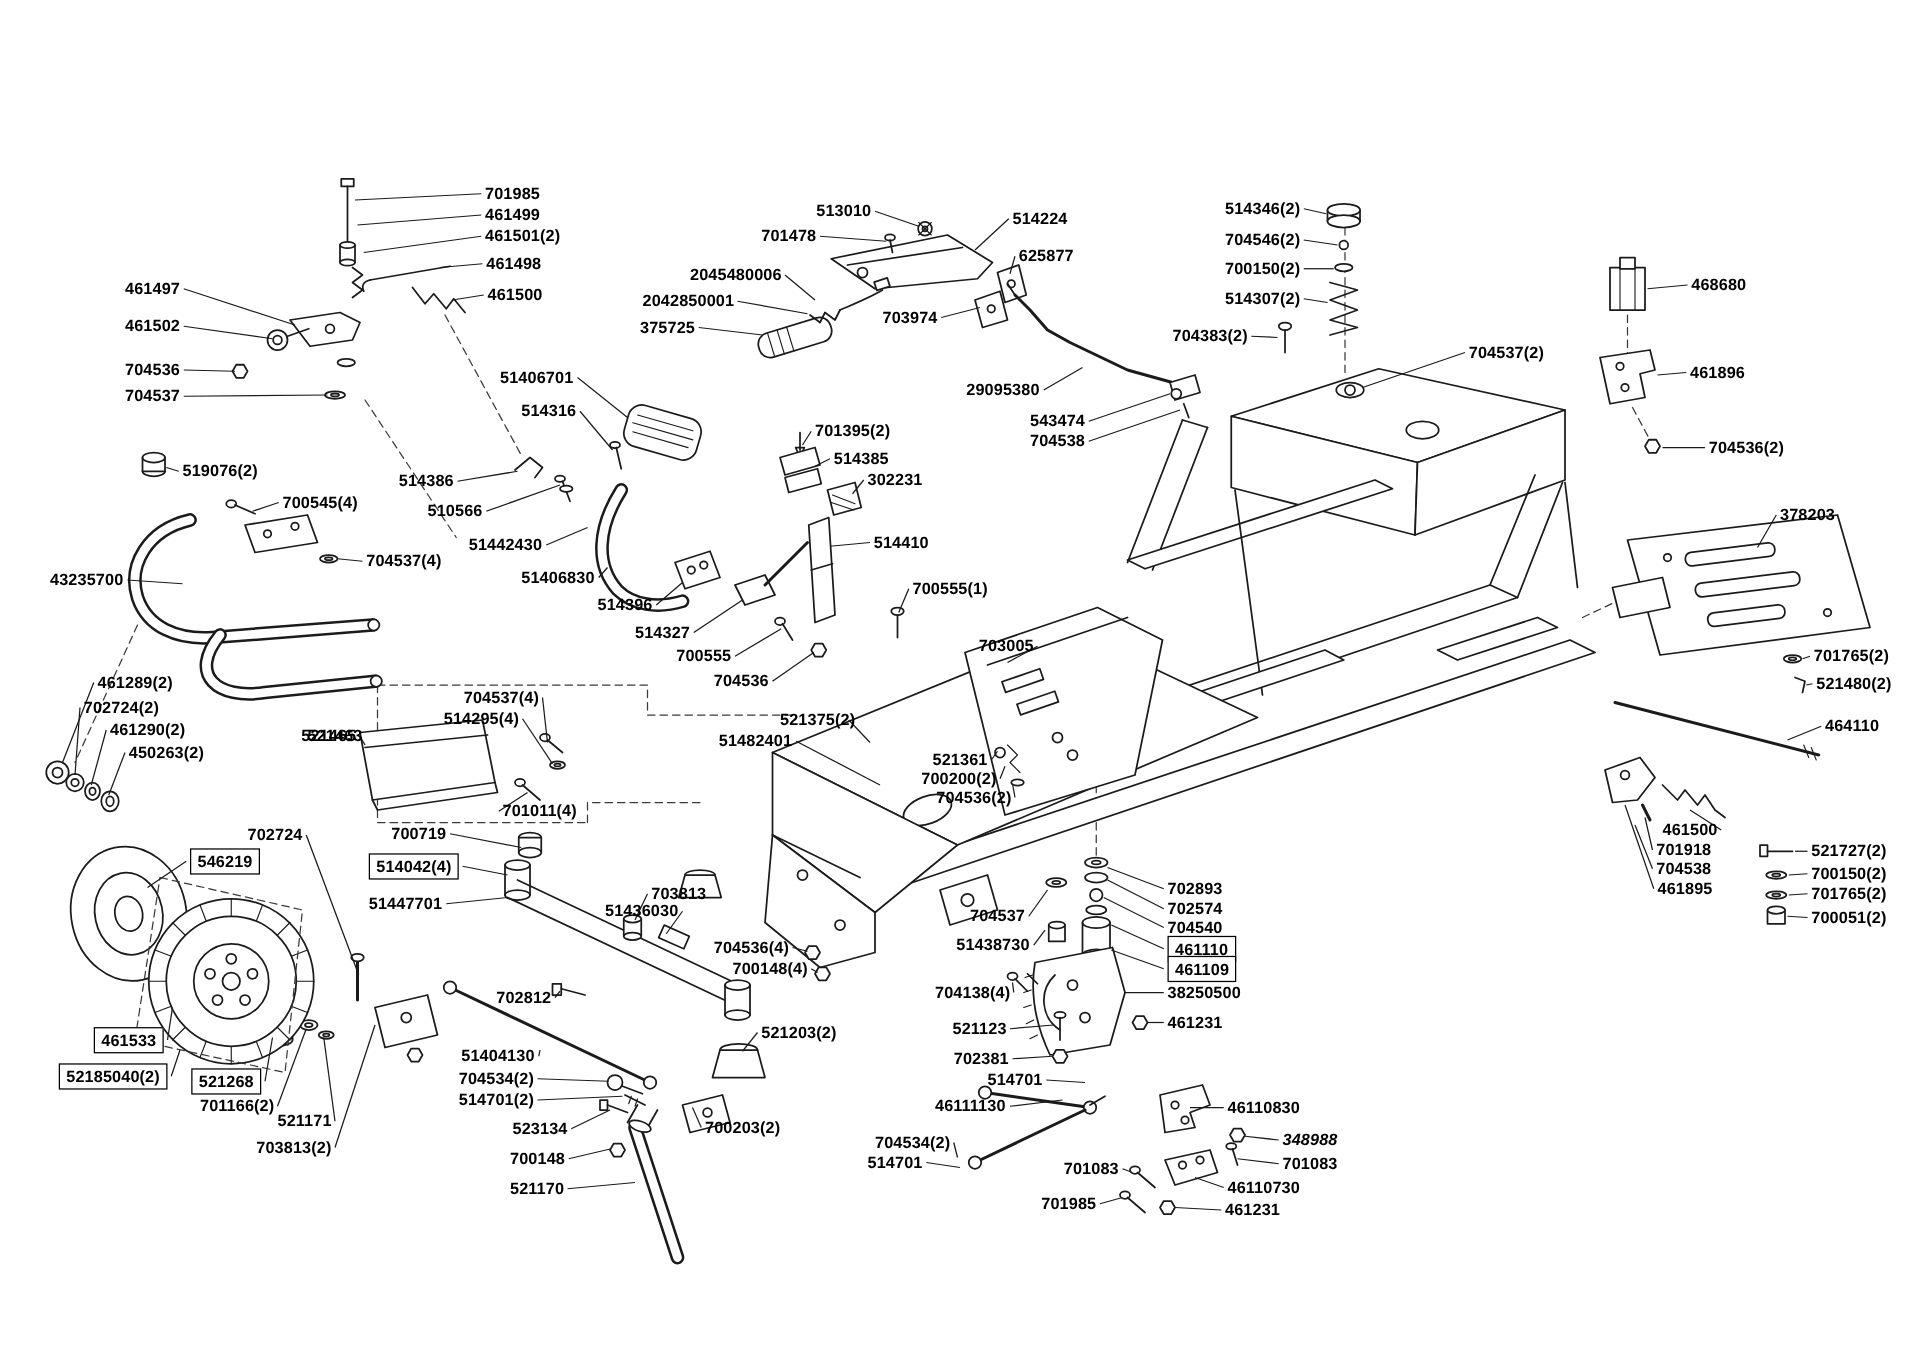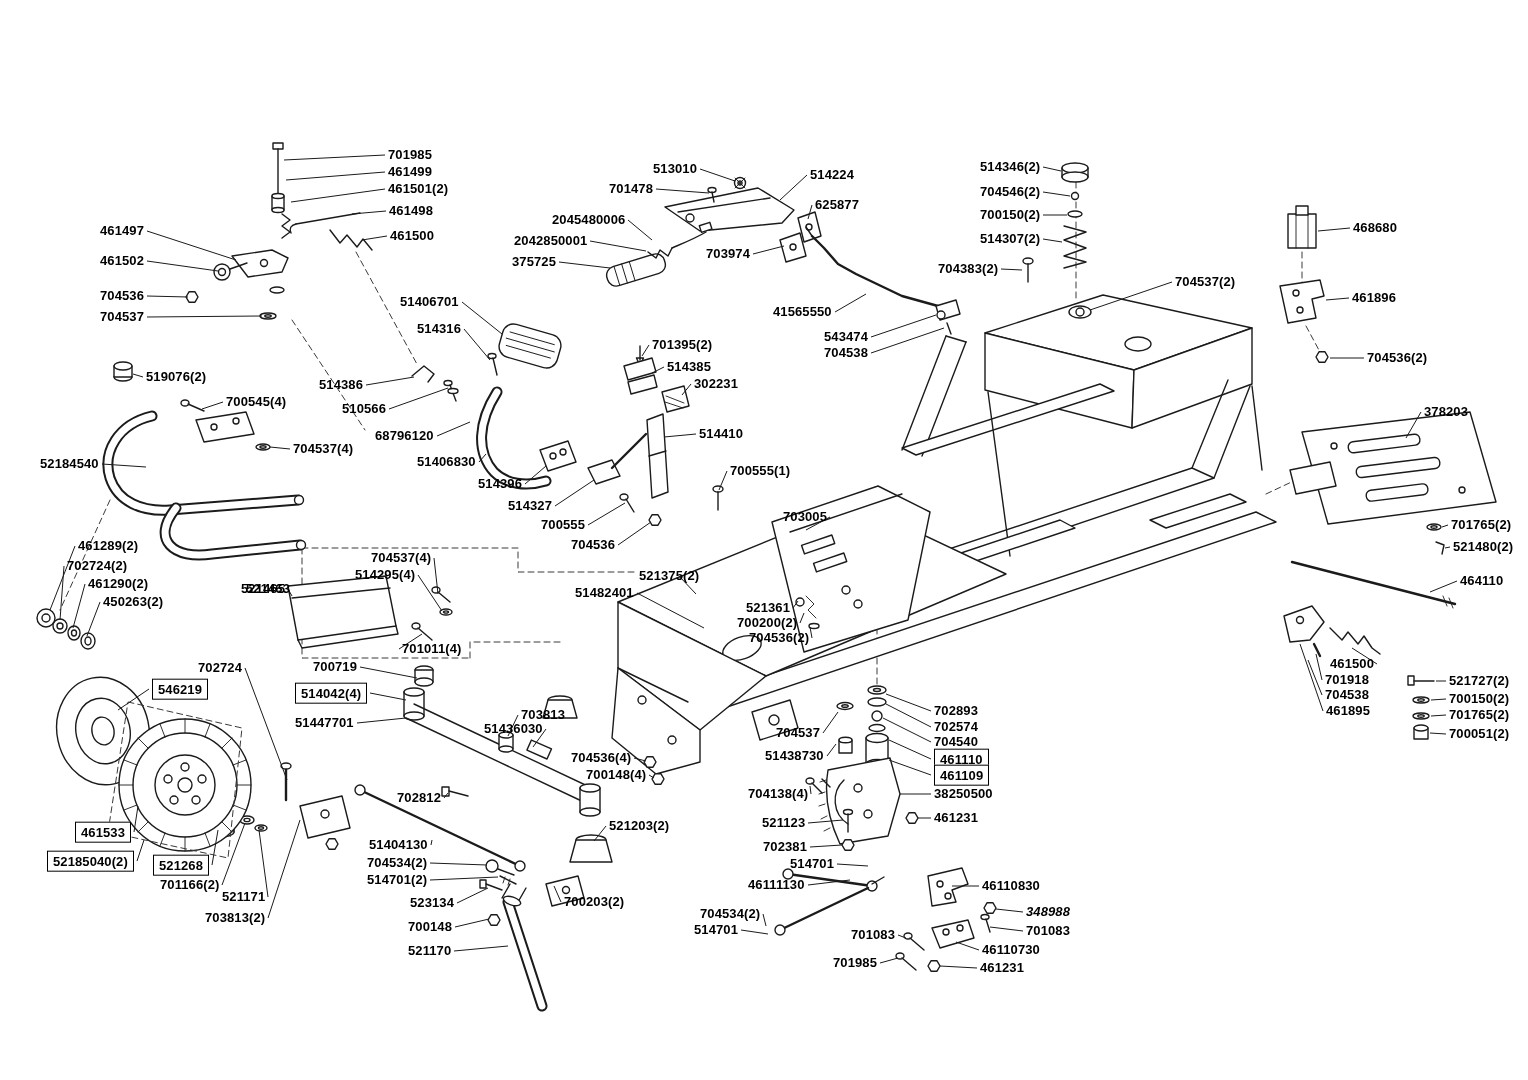--- a/index.html
+++ b/index.html
@@ -523,51 +523,51 @@
       <div class="part-label" style="left: 388px; top: 189px;">461501(2)</div>
       <div class="part-label" style="left: 389px; top: 211px;">461498</div>
       <div class="part-label" style="left: 390px; top: 236px;">461500</div>
       <div class="part-label" style="left: 100px; top: 231px;">461497</div>
       <div class="part-label" style="left: 100px; top: 261px;">461502</div>
       <div class="part-label" style="left: 100px; top: 296px;">704536</div>
       <div class="part-label" style="left: 100px; top: 317px;">704537</div>
       <div class="part-label" style="left: 146px; top: 377px;">519076(2)</div>
       <div class="part-label" style="left: 226px; top: 402px;">700545(4)</div>
       <div class="part-label" style="left: 293px; top: 449px;">704537(4)</div>
-      <div class="part-label" style="left: 40px; top: 464px;">52184540</div>
+      <div class="part-label" style="left: 40px; top: 464px;">43235700</div>
       <div class="part-label" style="left: 653px; top: 169px;">513010</div>
       <div class="part-label" style="left: 609px; top: 189px;">701478</div>
       <div class="part-label" style="left: 810px; top: 175px;">514224</div>
       <div class="part-label" style="left: 815px; top: 205px;">625877</div>
       <div class="part-label" style="left: 552px; top: 220px;">2045480006</div>
       <div class="part-label" style="left: 514px; top: 241px;">2042850001</div>
       <div class="part-label" style="left: 512px; top: 262px;">375725</div>
       <div class="part-label" style="left: 706px; top: 254px;">703974</div>
       <div class="part-label" style="left: 400px; top: 302px;">51406701</div>
       <div class="part-label" style="left: 417px; top: 329px;">514316</div>
       <div class="part-label" style="left: 319px; top: 385px;">514386</div>
       <div class="part-label" style="left: 342px; top: 409px;">510566</div>
-      <div class="part-label" style="left: 375px; top: 436px;">68796120</div>
+      <div class="part-label" style="left: 375px; top: 436px;">51442430</div>
       <div class="part-label" style="left: 417px; top: 462px;">51406830</div>
       <div class="part-label" style="left: 652px; top: 345px;">701395(2)</div>
       <div class="part-label" style="left: 667px; top: 367px;">514385</div>
       <div class="part-label" style="left: 694px; top: 384px;">302231</div>
       <div class="part-label" style="left: 699px; top: 434px;">514410</div>
       <div class="part-label" style="left: 478px; top: 484px;">514396</div>
       <div class="part-label" style="left: 508px; top: 506px;">514327</div>
       <div class="part-label" style="left: 541px; top: 525px;">700555</div>
       <div class="part-label" style="left: 571px; top: 545px;">704536</div>
       <div class="part-label" style="left: 730px; top: 471px;">700555(1)</div>
       <div class="part-label" style="left: 783px; top: 517px;">703005</div>
       <div class="part-label" style="left: 980px; top: 167px;">514346(2)</div>
       <div class="part-label" style="left: 980px; top: 192px;">704546(2)</div>
       <div class="part-label" style="left: 980px; top: 215px;">700150(2)</div>
       <div class="part-label" style="left: 980px; top: 239px;">514307(2)</div>
       <div class="part-label" style="left: 938px; top: 269px;">704383(2)</div>
-      <div class="part-label" style="left: 773px; top: 312px;">41565550</div>
+      <div class="part-label" style="left: 773px; top: 312px;">29095380</div>
       <div class="part-label" style="left: 824px; top: 337px;">543474</div>
       <div class="part-label" style="left: 824px; top: 353px;">704538</div>
       <div class="part-label" style="left: 1175px; top: 282px;">704537(2)</div>
       <div class="part-label" style="left: 1353px; top: 228px;">468680</div>
       <div class="part-label" style="left: 1352px; top: 298px;">461896</div>
       <div class="part-label" style="left: 1367px; top: 358px;">704536(2)</div>
       <div class="part-label" style="left: 1424px; top: 412px;">378203</div>
       <div class="part-label" style="left: 1451px; top: 525px;">701765(2)</div>
       <div class="part-label" style="left: 1453px; top: 547px;">521480(2)</div>
       <div class="part-label" style="left: 1460px; top: 581px;">464110</div>
@@ -605,21 +605,21 @@
       <div class="part-label" style="left: 160px; top: 885px;">701166(2)</div>
       <div class="part-label" style="left: 222px; top: 897px;">521171</div>
       <div class="part-label" style="left: 205px; top: 918px;">703813(2)</div>
       <div class="part-label" style="left: 369px; top: 845px;">51404130</div>
       <div class="part-label" style="left: 367px; top: 863px;">704534(2)</div>
       <div class="part-label" style="left: 367px; top: 880px;">514701(2)</div>
       <div class="part-label" style="left: 410px; top: 903px;">523134</div>
       <div class="part-label" style="left: 408px; top: 927px;">700148</div>
       <div class="part-label" style="left: 408px; top: 951px;">521170</div>
       <div class="part-label" style="left: 564px; top: 902px;">700203(2)</div>
-      <div class="part-label" style="left: 639px; top: 576px;">521375(2)</div>
+      <div class="part-label" style="left: 624px; top: 576px;">521375(2)</div>
       <div class="part-label" style="left: 575px; top: 593px;">51482401</div>
       <div class="part-label" style="left: 746px; top: 608px;">521361</div>
       <div class="part-label" style="left: 737px; top: 623px;">700200(2)</div>
       <div class="part-label" style="left: 749px; top: 638px;">704536(2)</div>
       <div class="part-label" style="left: 776px; top: 733px;">704537</div>
       <div class="part-label" style="left: 765px; top: 756px;">51438730</div>
       <div class="part-label" style="left: 934px; top: 711px;">702893</div>
       <div class="part-label" style="left: 934px; top: 727px;">702574</div>
       <div class="part-label" style="left: 934px; top: 742px;">704540</div>
       <div class="part-label boxed" style="left: 934px; top: 759px;">461110</div>

